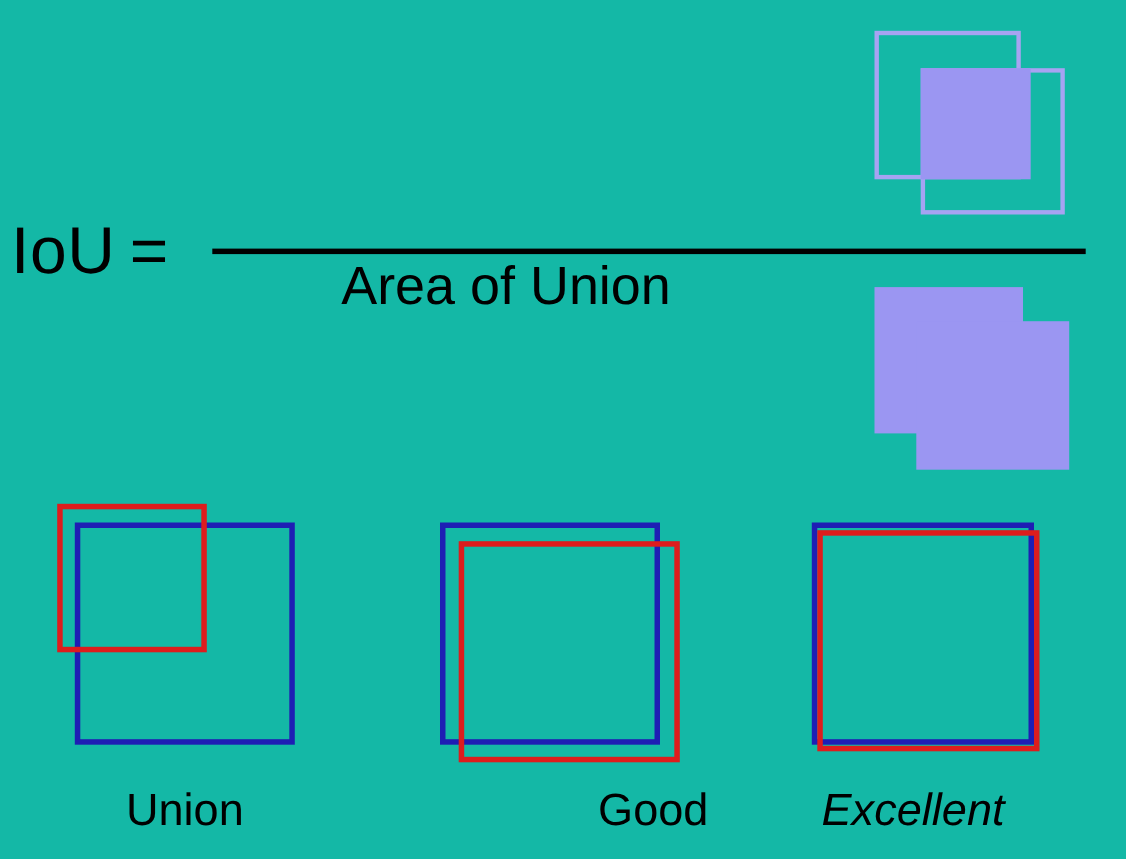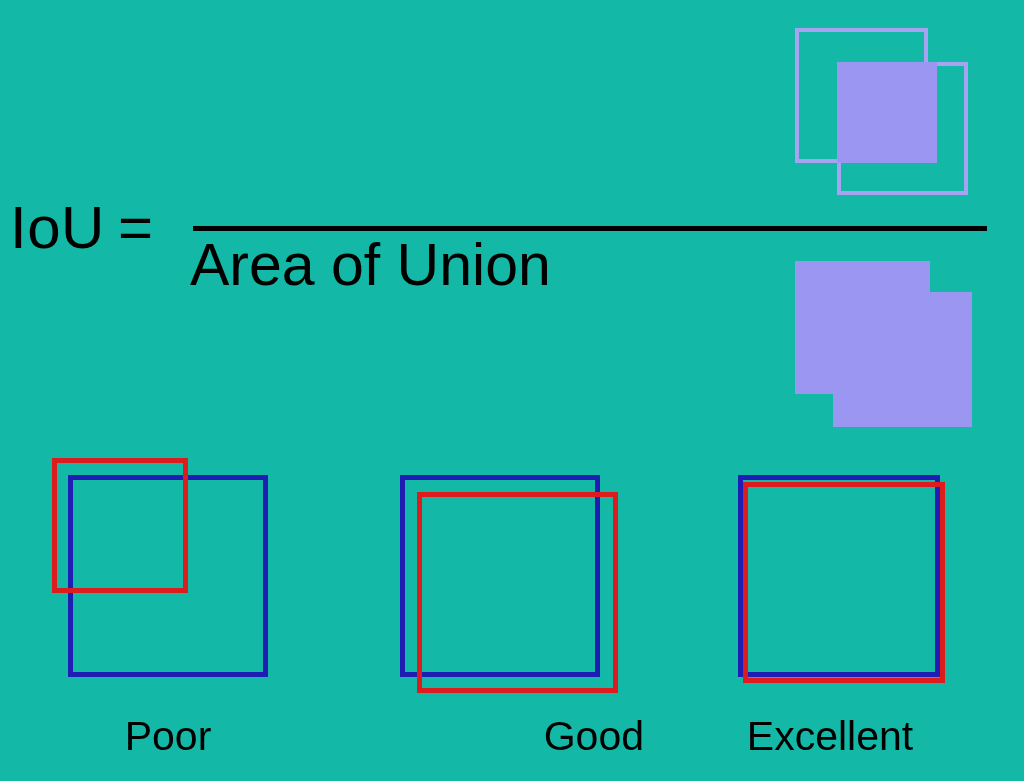--- a/index.html
+++ b/index.html
@@ -24,22 +24,22 @@
     left: 118px; top: 198px;
     font-size: 60px; line-height: 1;
   }
   .formula-num {
     left: 190px; top: 154px; width: 540px;
     text-align: center;
     font-size: 59px; line-height: 1;
   }
   .formula-den {
     left: 190px; top: 236px; width: 540px;
-    text-align: left;
-    font-size: 59px; line-height: 1;
+    text-align: center;
+    font-size: 49px; line-height: 1;
   }
   .frac-bar {
     left: 193px; top: 226px;
     width: 794px; height: 5px;
     background: var(--fraction-bar, #000);
   }
 
   
   .ov-box-a {
     left: 795px; top: 28px; width: 133px; height: 135px;
@@ -87,21 +87,21 @@
   .exc-red    { left: 743px; top: 482px; width: 202px; height: 201px; }
 
   
   .example-label {
     top: 716px; width: 300px;
     text-align: center;
     font-size: 41px; line-height: 1;
   }
   .label-poor { left: 18px; }
   .label-good { left: 344px; text-align: right; }
-  .label-exc  { left: 680px; }
+  .label-exc  { left: 680px; font-style: italic; }
 </style>
 </head>
 <body>
 
 <div class="canvas">
 
   <div class="abs formula-lhs">IoU</div>
   <div class="abs formula-eq">=</div>
   <div class="abs frac-bar"></div>
   <div class="abs formula-den">Area of Union</div>
@@ -113,21 +113,21 @@
   </div>
 
   <div>
     <div class="abs un-box-a"></div>
     <div class="abs un-box-b"></div>
   </div>
 
   <div>
     <div class="abs gt-box poor-blue"></div>
     <div class="abs pred-box poor-red"></div>
-    <div class="abs example-label label-poor">Poor</div>
+    <div class="abs example-label label-poor">Union</div>
   </div>
 
   <div>
     <div class="abs gt-box good-blue"></div>
     <div class="abs pred-box good-red"></div>
     <div class="abs example-label label-good">Good</div>
   </div>
 
   <div>
     <div class="abs gt-box exc-blue"></div>

